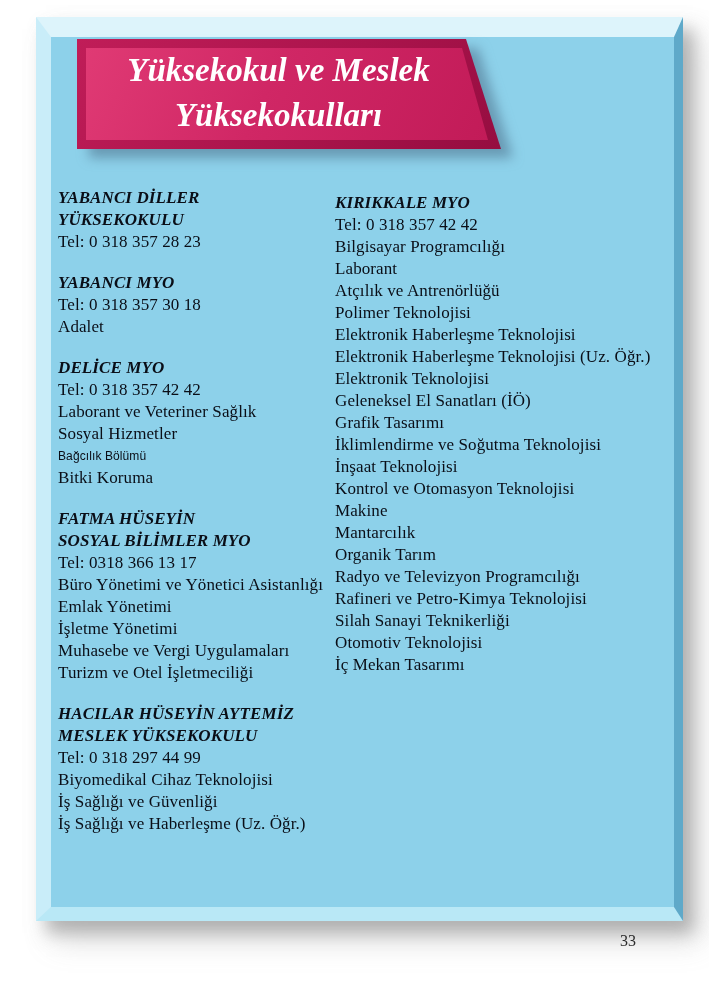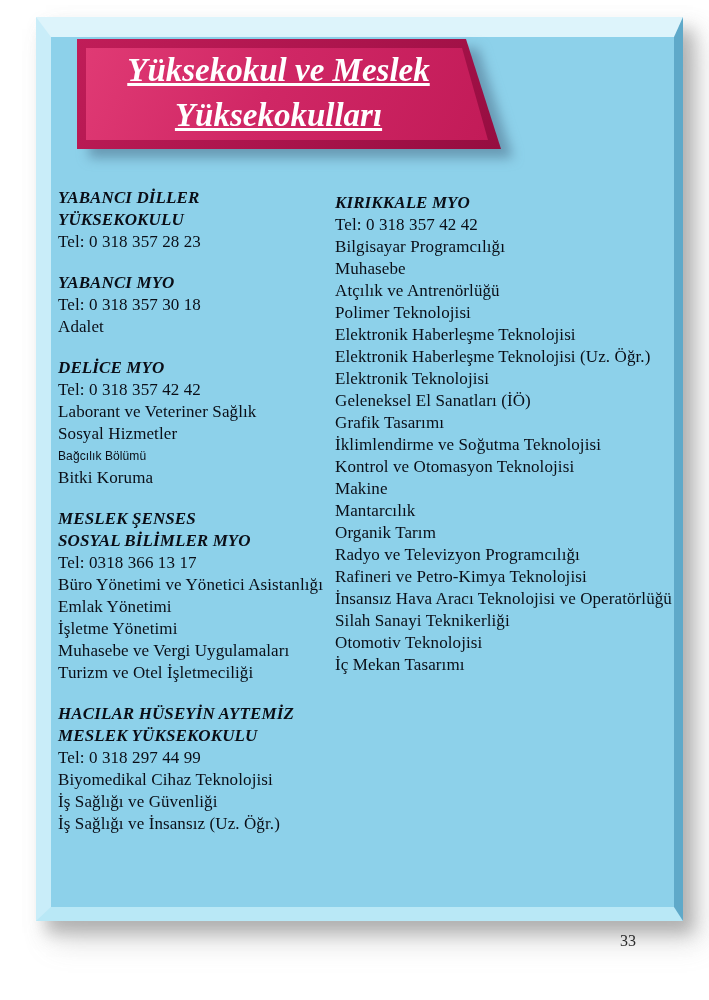--- a/index.html
+++ b/index.html
@@ -32,21 +32,20 @@
     clip-path:polygon(0 0,389px 0,424px 110px,0 110px);
   }
   .banner-inner{
     position:absolute;left:9px;top:9px;width:402px;height:92px;
     background:linear-gradient(115deg,#e03a74 0%,#d02765 45%,#c21b58 100%);
     clip-path:polygon(0 0,376px 0,402px 92px,0 92px);
     color:#ffffff;
     font-weight:bold;font-style:italic;
     font-size:33px;line-height:45px;
     text-align:center;
-    text-decoration:underline;
   }
   .banner-line{width:385px;}
   
   .col{
     position:absolute;
     color:#0a0e17;
     font-size:17px;line-height:22px;
     letter-spacing:.1px;
     white-space:nowrap;
   }
@@ -90,60 +89,60 @@
         </div>
         <div class="section">
           <div class="heading">DELİCE MYO</div>
           <div class="line tel">Tel: 0 318 357 42 42</div>
           <div class="line">Laborant ve Veteriner Sağlık</div>
           <div class="line">Sosyal Hizmetler</div>
           <div class="line sans">Bağcılık Bölümü</div>
           <div class="line">Bitki Koruma</div>
         </div>
         <div class="section">
-          <div class="heading">MESLEK ŞENSES</div>
+          <div class="heading">FATMA HÜSEYİN</div>
           <div class="heading">SOSYAL BİLİMLER MYO</div>
           <div class="line tel">Tel: 0318 366 13 17</div>
           <div class="line">Büro Yönetimi ve Yönetici Asistanlığı</div>
           <div class="line">Emlak Yönetimi</div>
           <div class="line">İşletme Yönetimi</div>
           <div class="line">Muhasebe ve Vergi Uygulamaları</div>
           <div class="line">Turizm ve Otel İşletmeciliği</div>
         </div>
         <div class="section">
           <div class="heading">HACILAR HÜSEYİN AYTEMİZ</div>
           <div class="heading">MESLEK YÜKSEKOKULU</div>
           <div class="line tel">Tel: 0 318 297 44 99</div>
           <div class="line">Biyomedikal Cihaz Teknolojisi</div>
           <div class="line">İş Sağlığı ve Güvenliği</div>
-          <div class="line">İş Sağlığı ve İnsansız (Uz. Öğr.)</div>
+          <div class="line">İş Sağlığı ve Haberleşme (Uz. Öğr.)</div>
         </div>
       </div>
 
     <div class="col col-right">
         <div class="section">
           <div class="heading">KIRIKKALE MYO</div>
           <div class="line tel">Tel: 0 318 357 42 42</div>
           <div class="line">Bilgisayar Programcılığı</div>
-          <div class="line">Muhasebe</div>
+          <div class="line">Laborant</div>
           <div class="line">Atçılık ve Antrenörlüğü</div>
           <div class="line">Polimer Teknolojisi</div>
           <div class="line">Elektronik Haberleşme Teknolojisi</div>
           <div class="line">Elektronik Haberleşme Teknolojisi (Uz. Öğr.)</div>
           <div class="line">Elektronik Teknolojisi</div>
           <div class="line">Geleneksel El Sanatları (İÖ)</div>
           <div class="line">Grafik Tasarımı</div>
           <div class="line">İklimlendirme ve Soğutma Teknolojisi</div>
+          <div class="line">İnşaat Teknolojisi</div>
           <div class="line">Kontrol ve Otomasyon Teknolojisi</div>
           <div class="line">Makine</div>
           <div class="line">Mantarcılık</div>
           <div class="line">Organik Tarım</div>
           <div class="line">Radyo ve Televizyon Programcılığı</div>
           <div class="line">Rafineri ve Petro-Kimya Teknolojisi</div>
-          <div class="line">İnsansız Hava Aracı Teknolojisi ve Operatörlüğü</div>
           <div class="line">Silah Sanayi Teknikerliği</div>
           <div class="line">Otomotiv Teknolojisi</div>
           <div class="line">İç Mekan Tasarımı</div>
         </div>
       </div>
 
   </div>
 
   <div class="page-number">33</div>
 </div>

